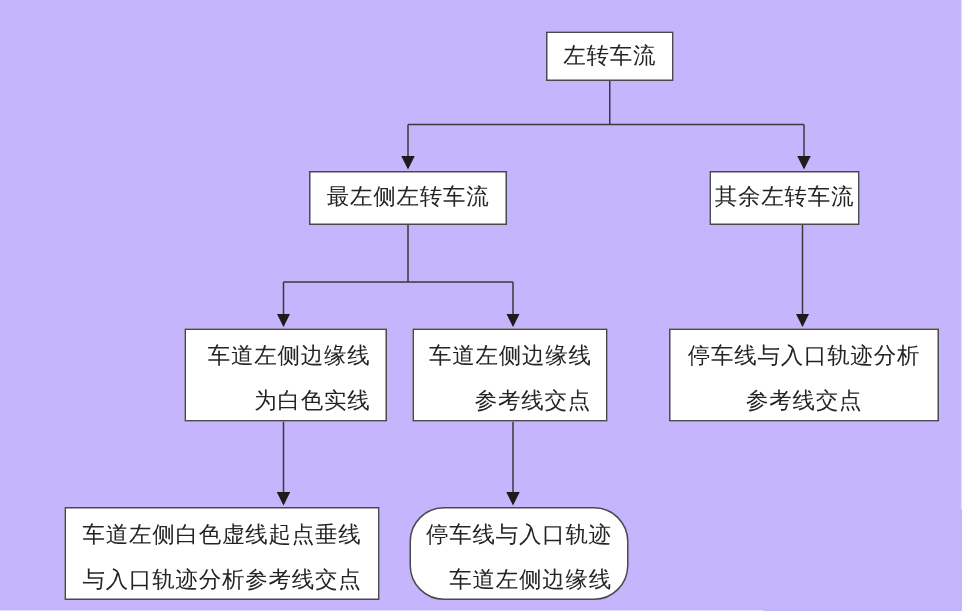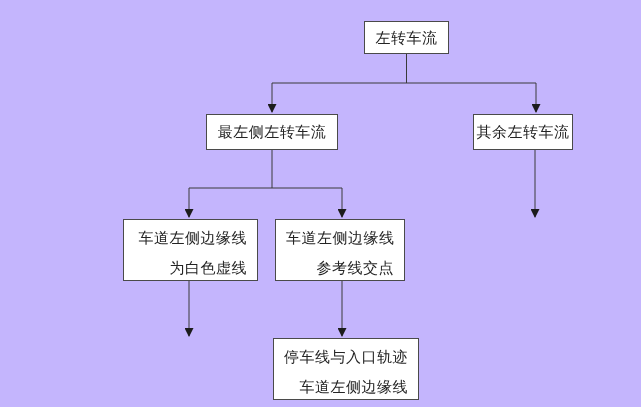--- a/index.html
+++ b/index.html
@@ -45,21 +45,21 @@
   .align-center { text-align: center; }
 
   
   .n-root        { left: 364px; top: 21px;  width: 85px;  height: 33px; }
   .n-leftmost    { left: 206px; top: 114px; width: 132px; height: 36px; }
   .n-others      { left: 473px; top: 114px; width: 100px; height: 36px; }
   .n-dashed-edge { left: 123px; top: 219px; width: 135px; height: 62px; }
   .n-solid-edge  { left: 275px; top: 219px; width: 130px; height: 62px; }
   .n-stop-right  { left: 446px; top: 219px; width: 180px; height: 62px; }
   .n-dashed-start{ left: 43px;  top: 338px; width: 210px; height: 62px; }
-  .n-stop-mid    { left: 273px; top: 338px; width: 146px; height: 62px; }
+  .n-stop-mid    { left: 273px; top: 338px; width: 146px; height: 62px; border-radius: 23px; }
 </style>
 </head>
 <body>
 
 <div class="canvas">
 
   <svg class="wires" width="641" height="407" viewBox="0 0 641 407">
     <defs>
       <marker id="arrow" markerUnits="userSpaceOnUse" markerWidth="9" markerHeight="9" viewBox="0 0 9 9" refX="8" refY="4.5" orient="auto">
         <path d="M0,0 L9,4.5 L0,9 Z" fill="#1c1c1c"></path>
@@ -89,28 +89,36 @@
   <div class="node single n-leftmost">
     <span class="line">最左侧左转车流</span>
   </div>
 
   <div class="node single n-others">
     <span class="line">其余左转车流</span>
   </div>
 
   <div class="node multi align-left n-dashed-edge">
     <span class="line">车道左侧边缘线</span>
-    <span class="line">为白色虚线</span>
+    <span class="line">为白色实线</span>
   </div>
 
   <div class="node multi align-left n-solid-edge">
     <span class="line">车道左侧边缘线</span>
     <span class="line">参考线交点</span>
   </div>
 
+  <div class="node multi align-center n-stop-right">
+    <span class="line">停车线与入口轨迹分析</span>
+    <span class="line">参考线交点</span>
+  </div>
 
+  <div class="node multi align-center n-dashed-start">
+    <span class="line">车道左侧白色虚线起点垂线</span>
+    <span class="line">与入口轨迹分析参考线交点</span>
+  </div>
 
   <div class="node multi align-left n-stop-mid">
     <span class="line">停车线与入口轨迹</span>
     <span class="line">车道左侧边缘线</span>
   </div>
 
 </div>
 
 </body></html>

